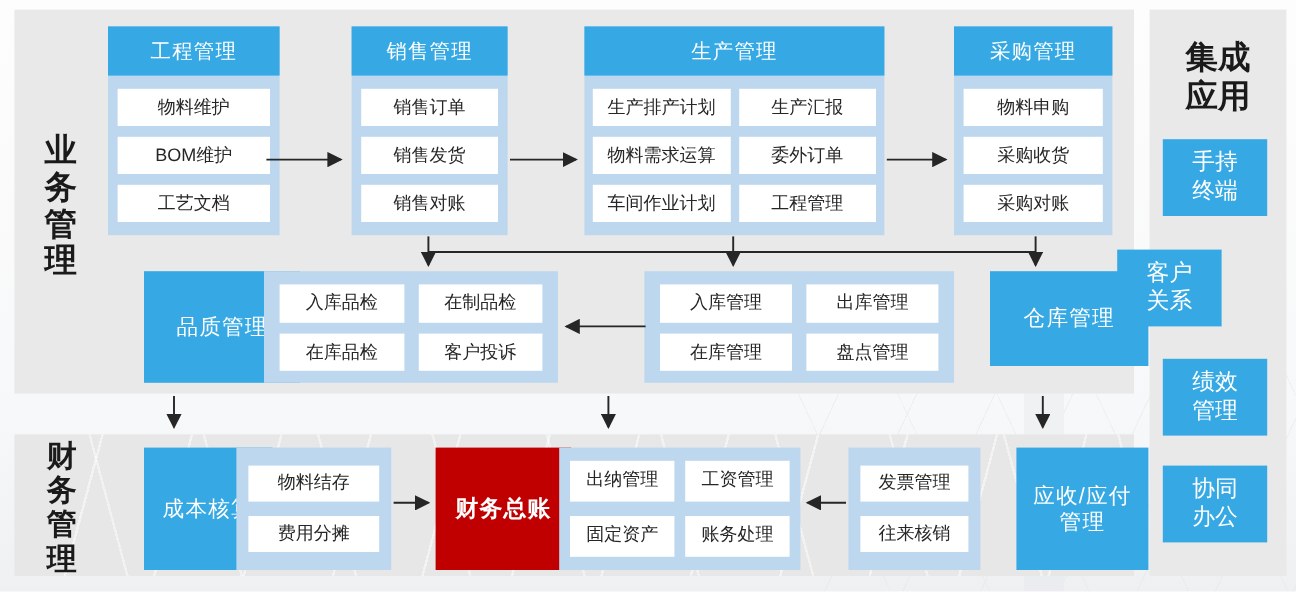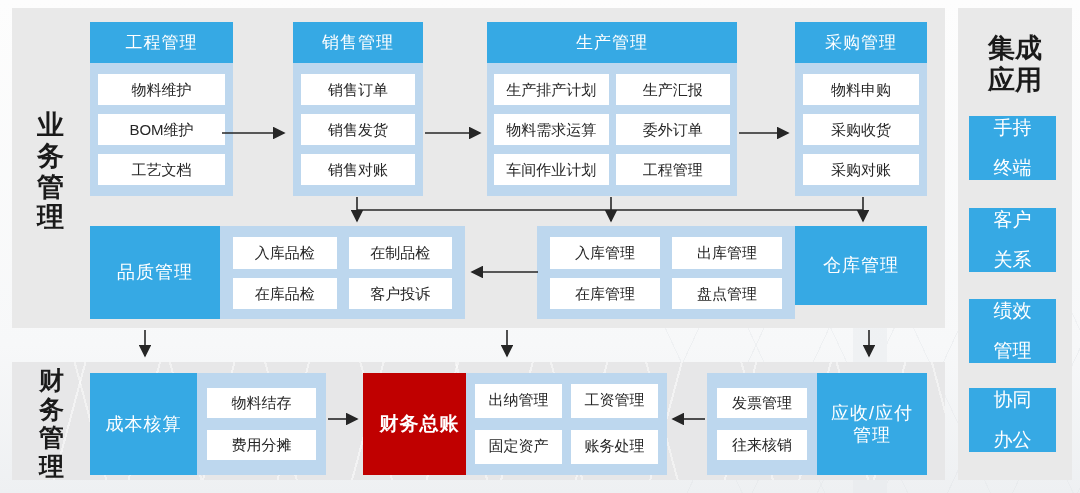--- a/index.html
+++ b/index.html
@@ -42,21 +42,21 @@
   .colbody-split > div {
     flex:1; display:flex; flex-direction:column; justify-content:space-evenly;
   }
   .witem {
     background:#ffffff; height:31px; line-height:31px; text-align:center;
     font-size:15px; color:#262626; white-space:nowrap; overflow:hidden;
   }
   .bluebox {
     position:absolute; background:#36a9e4; color:#ffffff;
     display:flex; flex-direction:column; align-items:center; justify-content:center;
-    font-size:18px; letter-spacing:1px; text-align:center; line-height:1.25;
+    font-size:18px; letter-spacing:1px; text-align:center; line-height:1.25;margin-left:30px;
   }
   .redbox {
     position:absolute; background:#c00000; color:#ffffff; font-weight:700;
     display:flex; align-items:center; justify-content:center;
     font-size:19px; letter-spacing:1px;
   }
   .cont { position:absolute; background:#bdd7ee; }
   .grid2 {
     display:grid; grid-template-columns:1fr 1fr; grid-template-rows:1fr 1fr;
     gap:9px 12px; padding:11px 13px 10px 13px;
@@ -67,21 +67,21 @@
   }
   .stack .witem { height:30px; line-height:30px; }
   .int-panel { position:absolute; background:#e9e9e9; }
   .int-title {
     position:absolute; left:0; top:24px; width:100%; text-align:center;
     font-weight:700; color:#1a1a1a; font-size:27px; line-height:1.2;
   }
   .int-item {
     position:absolute; left:11px; width:87px; height:64px; background:#36a9e4;
     color:#ffffff; font-size:19px; line-height:1.25; text-align:center;
-    display:flex; flex-direction:column; align-items:center; justify-content:space-between;
+    display:flex; flex-direction:column; align-items:center; justify-content:center;
   }
   svg.arrows { position:absolute; left:0; top:0; pointer-events:none; }
 </style>
 </head>
 <body>
 
 <div id="canvas">
 
   <div class="decor"></div>
 
@@ -176,21 +176,21 @@
   </div>
 
   <div class="int-title" style="left:958px; width:114px; position:absolute; top:32px;">
     <div>集成</div>
     <div>应用</div>
   </div>
   <div class="int-item" style="left:969px; top:116px;">
     <span>手持</span>
     <span>终端</span>
   </div>
-  <div class="int-item" style="left:969px; top:208px;">
+  <div class="int-item" style="left:931px; top:208px;">
     <span>客户</span>
     <span>关系</span>
   </div>
   <div class="int-item" style="left:969px; top:299px;">
     <span>绩效</span>
     <span>管理</span>
   </div>
   <div class="int-item" style="left:969px; top:388px;">
     <span>协同</span>
     <span>办公</span>

